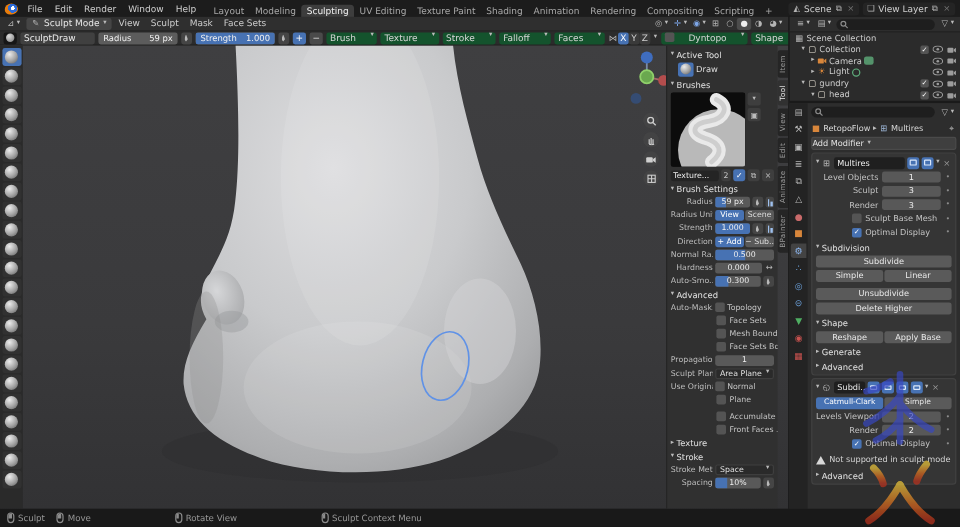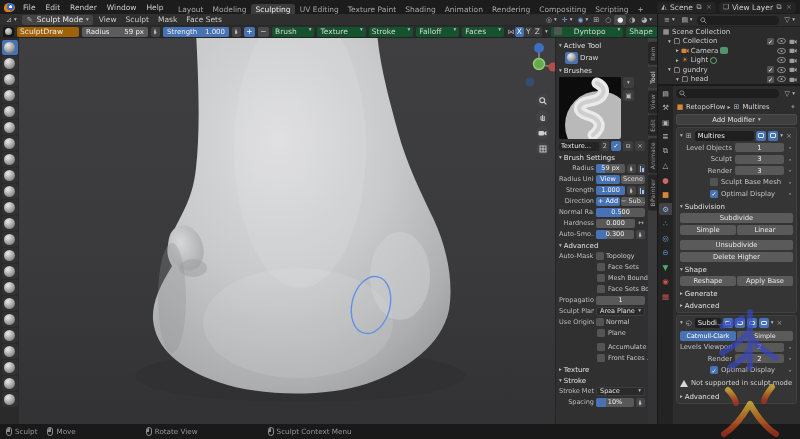--- a/index.html
+++ b/index.html
@@ -77,21 +77,21 @@
 .search{flex:1;height:9px;background:#1e1e1e;border-radius:5px;display:flex;align-items:center;gap:2px;padding:0 3px}
 .orow{display:flex;align-items:center;height:9.5px;font-size:7px;gap:2px;padding-right:3px;white-space:nowrap}
 .oname{color:#cdcdcd;overflow:hidden}
 .otgl{margin-left:auto;display:flex;gap:3px;align-items:center}
 .props{position:absolute;top:72px;left:0;right:0;bottom:0;display:flex;background:#2d2d2d}
 .ptabs{width:15px;background:#232323;display:flex;flex-direction:column;align-items:center;gap:2.5px;padding-top:3px;font-size:7.5px;flex:none}
 .ptab{width:13px;height:12px;display:flex;align-items:center;justify-content:center;border-radius:2px 0 0 2px;flex:none}
 .ptab.active{background:#434343}
 .pcontent{flex:1;padding:2px 3px;font-size:6.8px;display:flex;flex-direction:column;gap:2px;overflow:hidden}
 .bc{display:flex;align-items:center;gap:2px;height:11px;white-space:nowrap;color:#d8d8d8}
-.addmod{height:11px;background:#3f3f3f;border:1px solid #4a4a4a;border-radius:2px;display:flex;align-items:center;justify-content:center;gap:3px;color:#e3e3e3}
+.addmod{height:11px;background:#3f3f3f;border:1px solid #4a4a4a;border-radius:2px;display:flex;align-items:center;justify-content:flex-start;gap:3px;color:#e3e3e3}
 .block{background:#353535;border:1px solid #414141;border-radius:3px;padding:2px 3px;display:flex;flex-direction:column;gap:2px}
 .mod-h{display:flex;align-items:center;gap:2px;height:11px;white-space:nowrap}
 .name-field{flex:1;background:#1f1f1f;border-radius:2px;height:10px;line-height:10px;padding:0 3px;color:#ececec;overflow:hidden}
 .tgl{width:10px;height:10px;background:#4772b3;border-radius:2px;flex:none;position:relative}
 .tgl::after{content:"";position:absolute;left:2px;top:2.5px;right:2px;bottom:3px;border:1px solid #dce8fa;border-radius:1px}
 .frow{display:flex;align-items:center;gap:3px;height:9.5px;white-space:nowrap}
 .flbl{width:52px;text-align:right;color:#c0c0c0;flex:none;overflow:hidden}
 .fval{flex:1;height:9px;background:#585858;border-radius:2px;display:flex;align-items:center;justify-content:center;color:#efefef}
 .adot{width:6px;color:#8d8d8d;text-align:center;flex:none;font-size:6px}
 .btnw{height:10px;background:#5a5a5a;border-radius:2px;display:flex;align-items:center;justify-content:center;color:#e8e8e8;flex:1;white-space:nowrap;overflow:hidden}
@@ -190,21 +190,21 @@
           <span class="mini-ic">◕</span>
           <span class="caret">▾</span>
         </span>
     </span>
   </div>
 
   <div class="rowB">
     <span class="sqbtn" style="background:#161616">
         <span style="width:7px;height:7px;border-radius:50%;background:radial-gradient(circle at 35% 30%,#ddd,#777)"></span>
       </span>
-    <span class="name-field" style="flex:none;width:62px;height:10px;line-height:10px;background:#a16207">SculptDraw</span>
+    <span class="name-field" style="flex:none;width:62px;height:10px;line-height:10px;background:#404040">SculptDraw</span>
     <span class="slider" style="width:66px">
       <span>Radius</span>
       <span>59 px</span>
     </span>
     <span class="pen-ic"></span>
     <span class="slider" style="width:66px">
       <span class="fill" style="width:100%"></span>
       <span>Strength</span>
       <span>1.000</span>
     </span>

